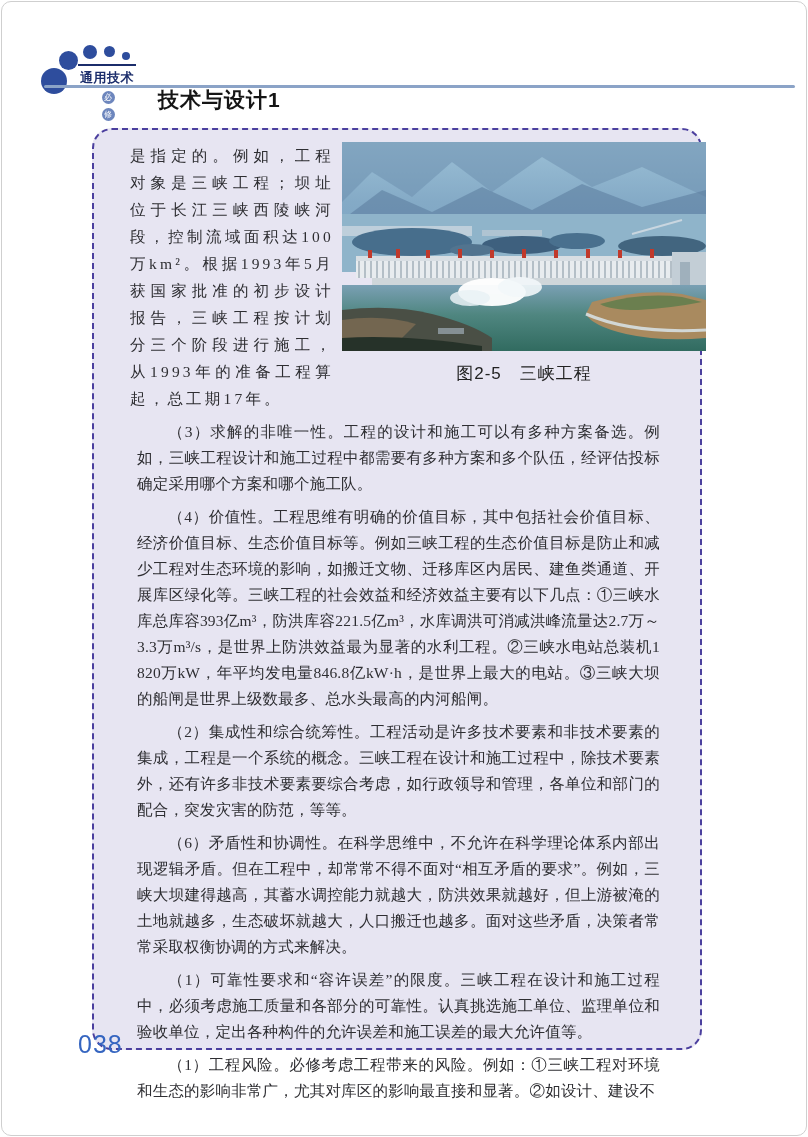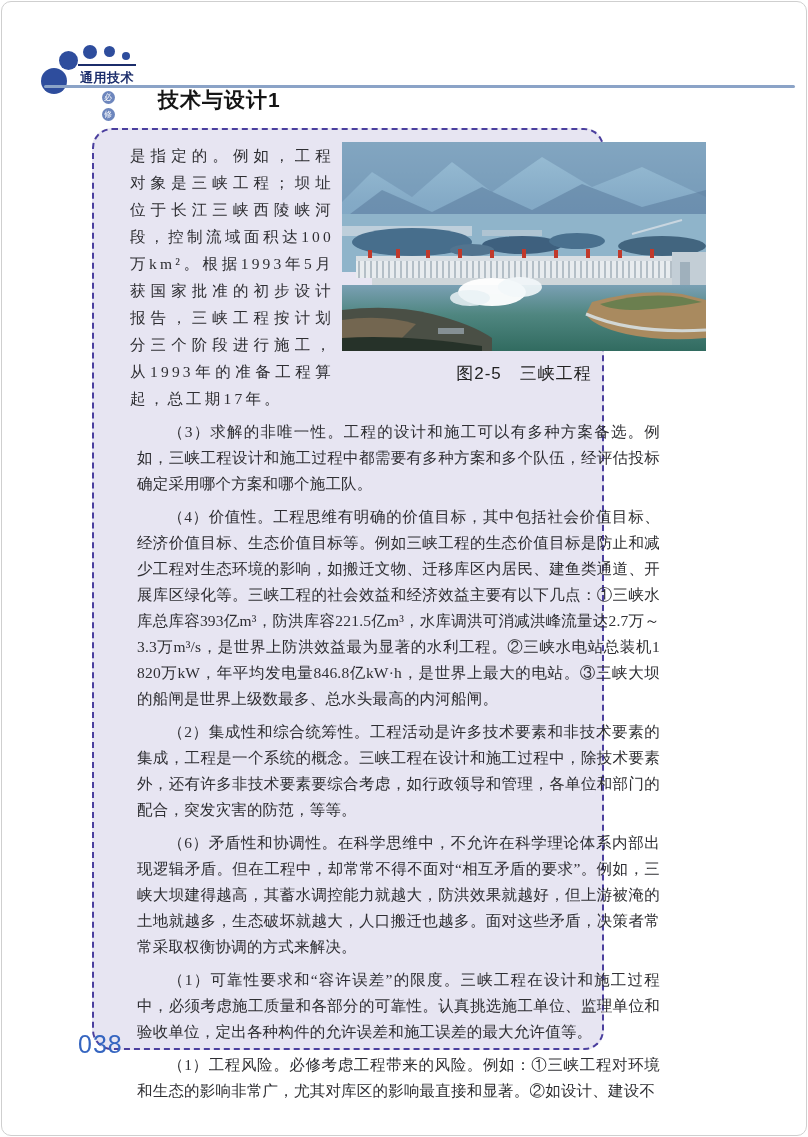--- a/index.html
+++ b/index.html
@@ -36,21 +36,21 @@
     width:13px;height:13px;border-radius:50%;background:#6d86bd;
     color:#fff;font-size:8px;line-height:1;margin-left:2px;margin-top:4px;
   }
   .book-title{
     position:absolute;left:158px;top:62px;
     font-family:"Liberation Sans",sans-serif;font-weight:bold;
     font-size:21px;color:#151515;letter-spacing:1px;margin-top:24px;
   }
   
   .content-box{
-    position:absolute;left:92px;top:128px;width:512px;height:922px;
+    position:absolute;left:92px;top:128px;width:610px;height:922px;
     box-sizing:border-box;background:#e7e5f2;
     border:2px dashed #4b3f9e;border-radius:20px;
     padding:12px 0 10px 36px;
   }
   .first-block{display:flex;gap:8px;}
   .intro-text{
     width:204px;flex:0 0 auto;text-align:justify;
     font-size:15.5px;line-height:27px;letter-spacing:3.2px;color:#2e2e32;
   }
   .figure-block{width:364px;flex:0 0 auto;margin-left:auto;margin-right:2px;}

